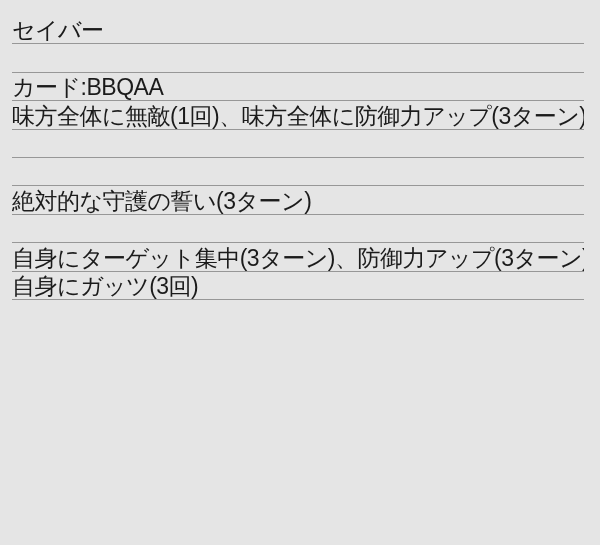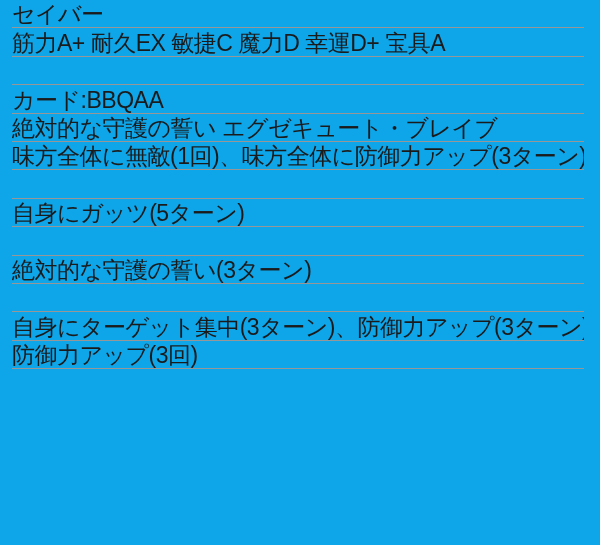--- a/index.html
+++ b/index.html
@@ -10,22 +10,22 @@
   body {
     width: 600px;
     height: 545px;
     overflow: hidden;
     font-family: "Liberation Sans", "DejaVu Sans", sans-serif;
   }
   .sheet {
     box-sizing: border-box;
     width: 600px;
     height: 545px;
-    padding-top: 0;
-    background: #0ea5e9;
+    padding-top: 16px;
+    background: #e5e5e5;
   }
   .row {
     box-sizing: border-box;
     height: 28.4px;
     margin-left: 12px;
     margin-right: 16px;
     border-bottom: 1.6px solid #979797;
     display: flex;
     align-items: flex-end;
     overflow: hidden;
@@ -41,59 +41,50 @@
 </style>
 </head>
 <body>
 
 <div class="sheet">
 
   <div class="row">
     <span class="txt">セイバー</span>
   </div>
 
-  <div class="row">
-    <span class="txt">筋力A+ 耐久EX 敏捷C 魔力D 幸運D+ 宝具A</span>
-  </div>
 
   <div class="row"></div>
 
   <div class="row">
     <span class="txt">カード:BBQAA</span>
   </div>
 
 
-  <div class="row">
-    <span class="txt">絶対的な守護の誓い エグゼキュート・ブレイブ</span>
-  </div>
 
   <div class="row">
     <span class="txt">味方全体に無敵(1回)、味方全体に防御力アップ(3ターン)、自身</span>
   </div>
 
 
   <div class="row"></div>
 
 
 
-  <div class="row">
-    <span class="txt">自身にガッツ(5ターン)</span>
-  </div>
 
   <div class="row"></div>
 
 
   <div class="row">
     <span class="txt">絶対的な守護の誓い(3ターン)</span>
   </div>
 
   <div class="row"></div>
 
 
   <div class="row">
     <span class="txt">自身にターゲット集中(3ターン)、防御力アップ(3ターン)、ダメ</span>
   </div>
 
   <div class="row">
-    <span class="txt">防御力アップ(3回)</span>
+    <span class="txt">自身にガッツ(3回)</span>
   </div>
 
 </div>
 
 </body></html>

